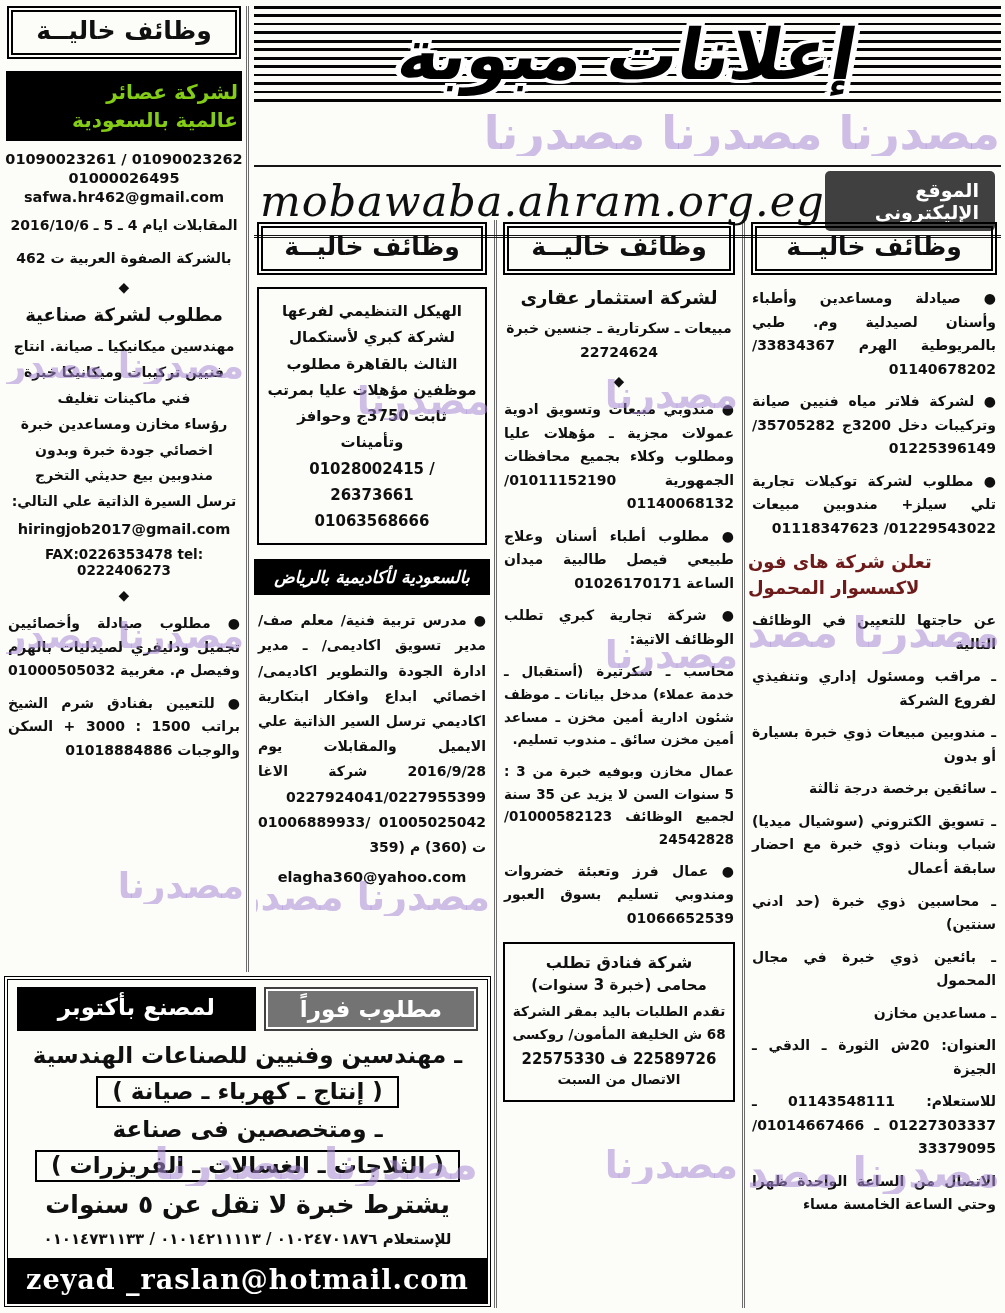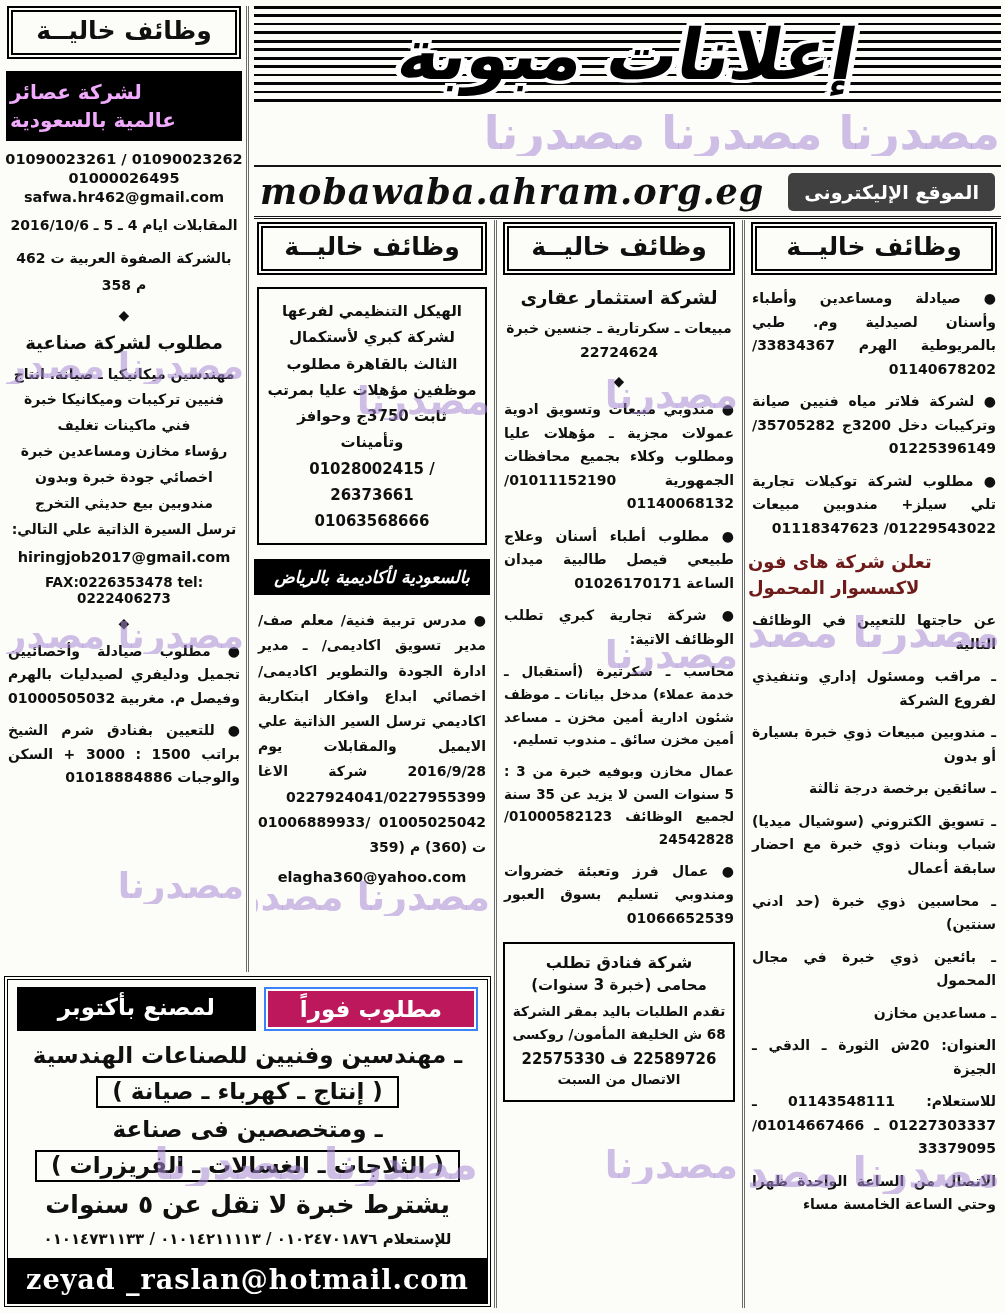--- a/index.html
+++ b/index.html
@@ -30,30 +30,30 @@
     text-shadow: 4px 0 0 #fff,-4px 0 0 #fff,0 3px 0 #fff,0 -3px 0 #fff,
                  3px 3px 0 #fff,-3px -3px 0 #fff,3px -3px 0 #fff,-3px 3px 0 #fff,
                  6px 0 0 #fff,-6px 0 0 #fff;
   }
   .url-row {
     margin-top:62px; display:flex; direction:rtl; justify-content:space-between;
     align-items:center; border-top:2px solid #161616; border-bottom:3px double #161616;
     padding:4px 6px; background:transparent;
   }
   .url-label { background:#404040; color:#fff; font-weight:bold; font-size:19px; padding:8px 16px; border-radius:5px; }
-  .url-text { font-family:"DejaVu Serif", serif; font-style:italic; font-weight:bold; font-size:35px; direction:ltr; letter-spacing:1px; }
+  .url-text { font-family:"DejaVu Serif", serif; font-style:italic; font-weight:normal; font-size:43px; direction:ltr; letter-spacing:1px; }
 
   
   .col { position:absolute; direction:rtl; z-index:2; }
   .sec-header {
     border:2px solid #000; outline:2px solid #000; outline-offset:2px;
     margin:4px 7px 16px; padding:4px 4px 8px; text-align:center;
     font-weight:bold; font-size:25px; letter-spacing:1px;
   }
-  .black-banner { background:#000; color:#f0abfc; text-align:left; font-weight:bold; font-size:20px; line-height:1.4; padding:7px 4px; margin:0 2px 10px; }
+  .black-banner { background:#000; color:#84cc16; text-align:right; font-weight:bold; font-size:20px; line-height:1.4; padding:7px 4px; margin:0 2px 10px; }
   .p  { font-size:14px; font-weight:700; line-height:1.68; text-align:justify; margin:0 4px 9px; }
   .pc { text-align:center; }
   .ph { font-size:14.5px; font-weight:bold; text-align:center; margin-bottom:3px; direction:ltr; }
   .email { font-size:14.5px; font-weight:bold; text-align:center; direction:ltr; margin:3px 0 9px; }
   .diamond { text-align:center; font-size:14px; margin:9px 0; }
   .sub-title { text-align:center; font-weight:bold; font-size:18px; margin:2px 0 9px; }
   .list-line { text-align:center; font-weight:bold; font-size:14px; line-height:1.85; }
   .boxed { border:2px solid #000; padding:9px 6px; margin:0 3px 14px; text-align:center; }
   .boxed .bx { font-size:15px; font-weight:bold; line-height:1.75; }
   .ltr { direction:ltr; }
@@ -70,21 +70,21 @@
   .hotel-box .hb-b  { font-weight:bold; font-size:13.5px; line-height:1.7; }
   .hotel-box .hb-ph { font-weight:bold; font-size:15px; margin-top:4px; }
 
   
   .bottom-ad {
     position:absolute; left:4px; top:976px; width:487px; height:331px;
     border:4px double #000; padding:7px 9px 0; direction:rtl; z-index:2;
     display:flex; flex-direction:column; background:#fcfcf8;
   }
   .ba-header { display:flex; justify-content:space-between; gap:8px; margin-bottom:7px; }
-  .ba-urgent  { background:#be185d; color:#fff; font-weight:bold; font-size:23px; padding:7px 10px; flex:1; text-align:center; box-shadow:inset 0 0 0 2px #fff; border:2px solid #3b82f6; }
+  .ba-urgent  { background:#737373; color:#fff; font-weight:bold; font-size:23px; padding:7px 10px; flex:1; text-align:center; box-shadow:inset 0 0 0 2px #fff; border:2px solid #404040; }
   .ba-factory { background:#000; color:#fff; font-weight:bold; font-size:23px; padding:7px 10px; flex:1.15; text-align:center; }
   .ba-line { text-align:center; font-weight:bold; font-size:23px; margin:4px 0; }
   .ba-line .inbox { display:inline-block; border:2px solid #000; padding:0 14px 2px; }
   .ba-big { font-size:25px; letter-spacing:1px; }
   .ba-phones { font-size:15px; font-weight:bold; text-align:center; margin:7px 0 5px; }
   .ba-email {
     background:#000; color:#fff; font-family:"DejaVu Serif", serif; font-weight:bold;
     font-size:27px; text-align:center; direction:ltr; padding:6px 0 8px;
     margin:auto -9px 0; letter-spacing:1px;
   }
@@ -126,21 +126,20 @@
 
     <div class="black-banner">
       <div>لشركة عصائر</div>
       <div>عالمية بالسعودية</div>
     </div>
     <div class="ph">01090023261 / 01090023262</div>
     <div class="ph">01000026495</div>
     <div class="email">safwa.hr462@gmail.com</div>
     <div class="p pc">المقابلات ايام 4 ـ 5 ـ 2016/10/6</div>
     <div class="p pc" style="margin-bottom:4px;">بالشركة الصفوة العربية ت 462</div>
-    <div class="p pc">م 358</div>
 
     <div class="diamond">◆</div>
 
     <div class="sub-title">مطلوب لشركة صناعية</div>
     <div class="list-line">مهندسين ميكانيكيا ـ صيانة. انتاج</div>
     <div class="list-line">فنيين تركيبات وميكانيكا خبرة</div>
     <div class="list-line">فني ماكينات تغليف</div>
     <div class="list-line">رؤساء مخازن ومساعدين خبرة</div>
     <div class="list-line">اخصائي جودة خبرة وبدون</div>
     <div class="list-line">مندوبين بيع حديثي التخرج</div>

